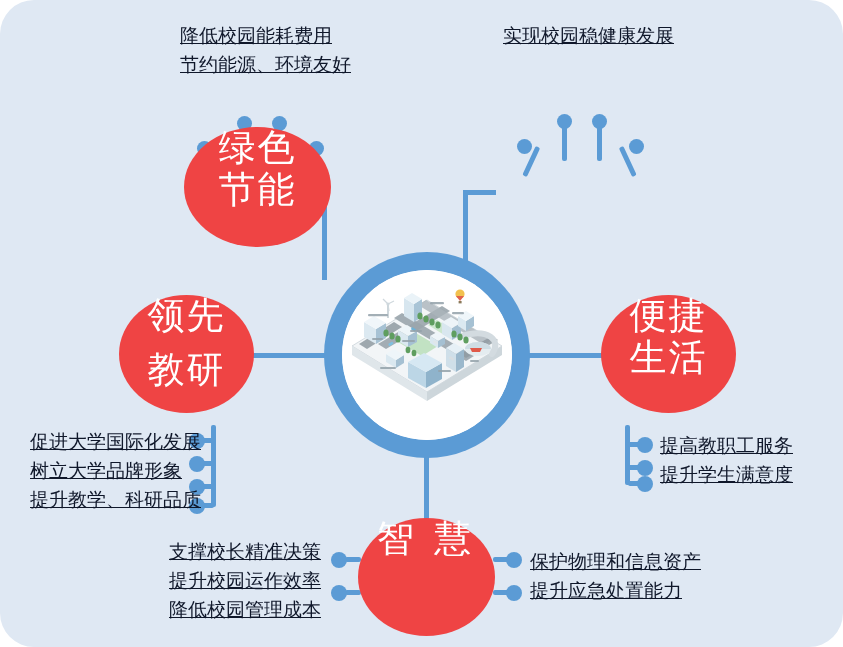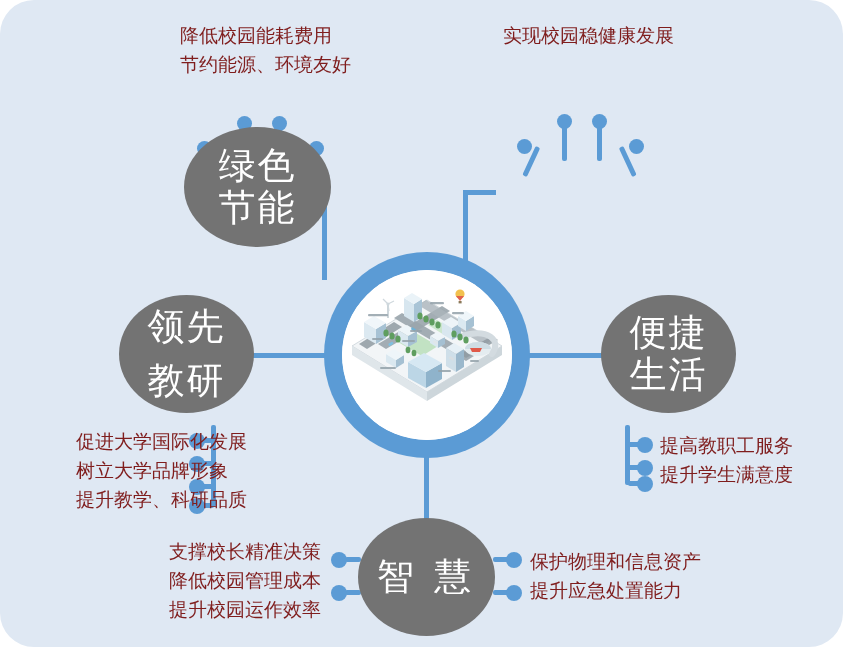--- a/index.html
+++ b/index.html
@@ -9,23 +9,23 @@
     width:843px;height:647px;overflow:hidden;
   }
   #stage{
     position:relative;width:843px;height:647px;
     background:#dfe8f3;border-radius:34px;overflow:hidden;
   }
 
   
   .node{
     position:absolute;border-radius:50%;
-    background:#737373;
+    background:#ef4444;
     display:flex;flex-direction:column;
-    align-items:center;justify-content:center;
+    align-items:center;
     color:#ffffff;z-index:6;
   }
   .node .line1,.node .line2{
     display:block;line-height:1.14;
     font-size:37px;letter-spacing:2px;white-space:nowrap;
     font-weight:400;
   }
   .node.wide .line1,.node.wide .line2{letter-spacing:5px;}
 
   
@@ -49,22 +49,22 @@
   
   .pipe{position:absolute;background:#5b9bd5;z-index:3;}
 
   
   .spine{position:absolute;background:#5b9bd5;width:5px;border-radius:2px;z-index:3;}
   .tick{position:absolute;background:#5b9bd5;height:5px;border-radius:2px;z-index:3;}
   .bdot{position:absolute;width:16px;height:16px;border-radius:50%;background:#5b9bd5;z-index:4;}
 
   
   .cap{
-    position:absolute;color:#7f1d1d;font-size:19px;line-height:1.52;
-    white-space:nowrap;z-index:5;
+    position:absolute;color:#0f172a;font-size:19px;line-height:1.52;
+    white-space:nowrap;z-index:5;text-decoration:underline;
   }
   .cap.r{text-align:right;}
   .cap.l{text-align:left;}
   .cap div{white-space:nowrap;}
 </style>
 </head>
 <body>
 
 <div id="stage">
 
@@ -249,21 +249,21 @@
   <div class="spine" style="left:211px;top:425px;height:82px;"></div>
   <div class="tick" style="left:202px;top:438px;width:12px;"></div>
   <div class="bdot" style="left:189px;top:433px;"></div>
   <div class="tick" style="left:202px;top:461px;width:12px;"></div>
   <div class="bdot" style="left:189px;top:456px;"></div>
   <div class="tick" style="left:202px;top:484px;width:12px;"></div>
   <div class="bdot" style="left:189px;top:479px;"></div>
   <div class="tick" style="left:202px;top:503px;width:12px;"></div>
   <div class="bdot" style="left:189px;top:498px;"></div>
 
-  <div class="cap l" style="left:30px;top:428px;margin-left:46px;">
+  <div class="cap l" style="left:30px;top:428px;">
     <div>促进大学国际化发展</div>
     <div>树立大学品牌形象</div>
     <div>提升教学、科研品质</div>
   </div>
 
   <div class="spine" style="left:625px;top:425px;height:60px;"></div>
   <div class="tick" style="left:628px;top:442px;width:12px;"></div>
   <div class="bdot" style="left:637px;top:437px;"></div>
   <div class="tick" style="left:628px;top:465px;width:12px;"></div>
   <div class="bdot" style="left:637px;top:460px;"></div>
@@ -275,22 +275,22 @@
     <div>提升学生满意度</div>
   </div>
 
   <div class="tick" style="left:345px;top:557px;width:16px;"></div>
   <div class="bdot" style="left:331px;top:552px;"></div>
   <div class="tick" style="left:345px;top:590px;width:16px;"></div>
   <div class="bdot" style="left:331px;top:585px;"></div>
 
   <div class="cap r" style="left:166px;top:538px;width:155px;">
     <div>支撑校长精准决策</div>
+    <div>提升校园运作效率</div>
     <div>降低校园管理成本</div>
-    <div>提升校园运作效率</div>
   </div>
 
   <div class="tick" style="left:493px;top:557px;width:16px;"></div>
   <div class="bdot" style="left:506px;top:552px;"></div>
   <div class="tick" style="left:493px;top:590px;width:16px;"></div>
   <div class="bdot" style="left:506px;top:585px;"></div>
 
   <div class="cap l" style="left:530px;top:548px;">
     <div>保护物理和信息资产</div>
     <div>提升应急处置能力</div>

